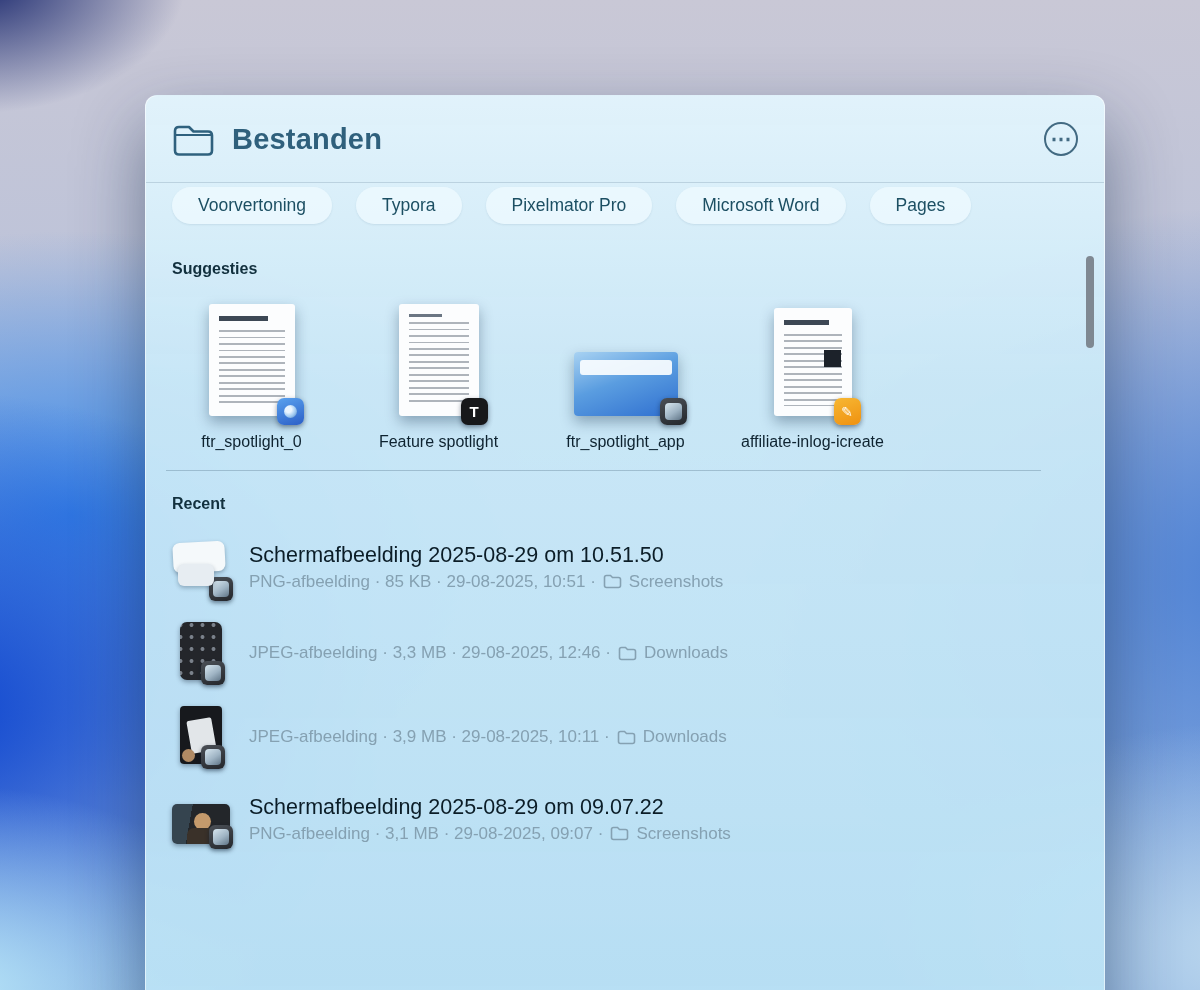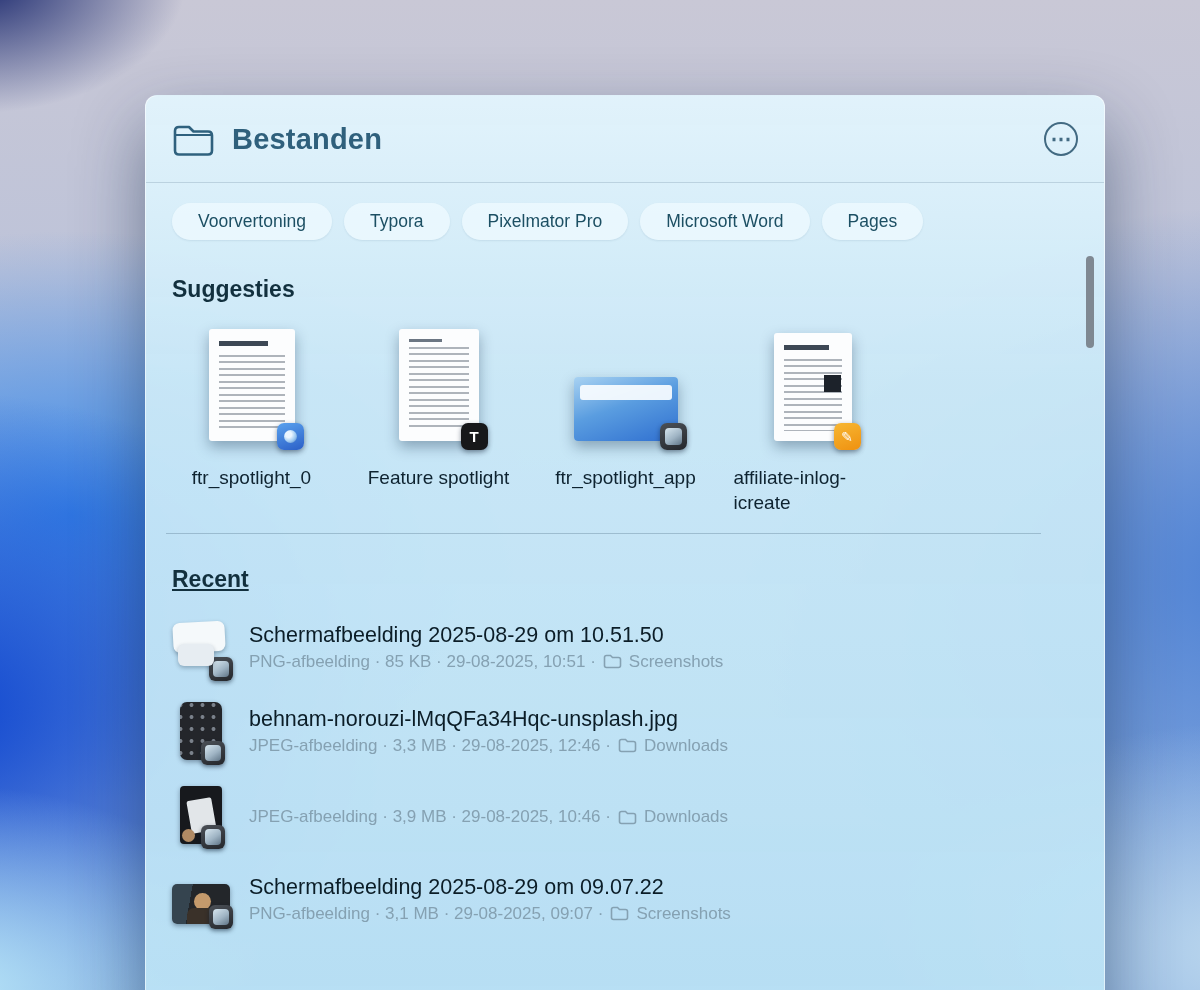--- a/index.html
+++ b/index.html
@@ -35,32 +35,32 @@
   .panel-header { height:86px; display:flex; align-items:center; padding:0 26px; }
   .title { font-size:29px; font-weight:600; color:#2f607c; margin-left:18px; letter-spacing:0.2px; flex:1; }
   .more-btn {
     width:34px; height:34px; border-radius:50%;
     border:2.5px solid #426a82; color:#426a82; background:transparent;
     font-size:21px; font-weight:700; line-height:28px; text-align:center; cursor:pointer;
   }
   .hdr-divider { height:1px; background:rgba(45,80,105,0.18); }
 
   
-  .chips { display:flex; gap:12px; margin:20px 26px 0 26px; }
+  .chips { display:flex; gap:24px; margin:4px 26px 0 26px; }
   .chip {
     border:none; cursor:pointer;
     background:rgba(240,251,255,0.72);
     color:#1c4f63; font-size:17.5px;
     padding:8px 26px; border-radius:19px;
     box-shadow:0 1px 2px rgba(40,80,110,0.10);
     font-family:inherit;
   }
 
   
-  .sec-title { margin:36px 0 0 26px; font-size:23px; font-weight:700; color:#12303e; }
+  .sec-title { margin:36px 0 0 26px; font-size:16px; font-weight:700; color:#12303e; }
 
   
   .tiles { display:flex; padding:0 8px 0 12px; }
   .tile { width:187px; display:flex; flex-direction:column; align-items:center; cursor:pointer; }
   .thumb-wrap { height:120px; display:flex; align-items:flex-end; justify-content:center; margin-top:18px; }
   .thumb { position:relative; box-shadow:0 6px 14px rgba(15,40,70,0.35); }
 
   .doc { width:86px; height:112px; background:#fcfdfe; border-radius:3px; }
   .doc::before { content:''; position:absolute; left:10px; top:12px; width:58%; height:5px; background:#3d4855; }
   .doc .doc-lines { position:absolute; left:10px; right:10px; top:26px; bottom:10px;
@@ -87,22 +87,22 @@
     box-shadow:0 2px 5px rgba(10,25,45,0.45); font-size:16px; font-weight:700; color:#fff; }
   .badge-blue { background:linear-gradient(160deg,#5aa2ee 0%, #2b5fc7 100%); }
   .badge-blue::before { content:''; width:13px; height:13px; border-radius:50%;
     background:radial-gradient(circle at 35% 35%, #eaf5ff 0 3px, #9cc8f0 60%, #3f6fb8 100%); }
   .badge-typora { background:#17181a; font-size:15px; }
   .badge-dark { background:linear-gradient(160deg,#4b5057 0%, #24272c 100%); }
   .badge-dark::before { content:''; position:absolute; inset:5px; border-radius:4px;
     background:linear-gradient(145deg,#d7e6ef 0%, #9fb4c4 55%, #5f7486 100%); }
   .badge-orange { background:linear-gradient(160deg,#f7b733 0%, #ef9110 100%); font-size:14px; }
 
-  .tile-label { margin-top:24px; max-width:158px; text-align:left;
-    font-size:19px; line-height:1.32; color:#0e2330; }
+  .tile-label { margin-top:15px; max-width:158px; text-align:right;
+    font-size:16px; line-height:1.32; color:#0e2330; }
 
   .mid-divider { height:1px; background:rgba(40,70,95,0.25); margin:18px 63px 0 20px; }
 
   
   .rows { margin:12px 7px 0 26px; }
   .row { height:84px; display:flex; align-items:center; gap:19px; cursor:pointer; }
   .ric { position:relative; width:58px; height:58px; flex:none; }
 
   .ric-shot::before { content:''; position:absolute; left:1px; right:5px; top:4px; height:30px;
     background:#f5f9fb; border-radius:7px; box-shadow:0 2px 4px rgba(20,40,60,0.35); transform:rotate(-3deg); }
@@ -214,21 +214,21 @@
           </div>
         </div>
         <div class="tile-label">affiliate-inlog-icreate</div>
       </div>
 
 
     </div>
 
     <div class="mid-divider"></div>
 
-    <div class="sec-title" style="margin-top:32px;text-decoration:underline;">Recent</div>
+    <div class="sec-title" style="margin-top:24px;">Recent</div>
 
     <div class="rows">
 
       <div class="row">
         <div class="ric ric-shot">
           <div class="badge-mini"></div>
         </div>
         <div class="row-text">
           <div class="row-name">Schermafbeelding 2025-08-29 om 10.51.50</div>
           <div class="row-meta">
@@ -240,39 +240,38 @@
           </div>
         </div>
       </div>
 
       <div class="row">
         <div class="ric ric-phone">
           <div class="body"></div>
           <div class="badge-mini"></div>
         </div>
         <div class="row-text">
-          <div class="row-name">behnam-norouzi-lMqQFa34Hqc-unsplash.jpg</div>
           <div class="row-meta">
             <span>JPEG-afbeelding · 3,3 MB · 29-08-2025, 12:46 ·</span>
             <svg width="19" height="15" viewBox="0 0 19 15">
               <path d="M1.5 3.5 q0 -2 2 -2 h4 l2 2 h6 q2 0 2 2 v6 q0 2 -2 2 h-12 q-2 0 -2 -2 Z" fill="none" stroke="#85a1b2" stroke-width="1.6"></path>
             </svg>
             <span>Downloads</span>
           </div>
         </div>
       </div>
 
       <div class="row">
         <div class="ric ric-card">
           <div class="body"></div>
           <div class="badge-mini"></div>
         </div>
         <div class="row-text">
           <div class="row-meta">
-            <span>JPEG-afbeelding · 3,9 MB · 29-08-2025, 10:46 ·</span>
+            <span>JPEG-afbeelding · 3,9 MB · 29-08-2025, 10:11 ·</span>
             <svg width="19" height="15" viewBox="0 0 19 15">
               <path d="M1.5 3.5 q0 -2 2 -2 h4 l2 2 h6 q2 0 2 2 v6 q0 2 -2 2 h-12 q-2 0 -2 -2 Z" fill="none" stroke="#85a1b2" stroke-width="1.6"></path>
             </svg>
             <span>Downloads</span>
           </div>
         </div>
       </div>
 
       <div class="row">
         <div class="ric ric-video">

